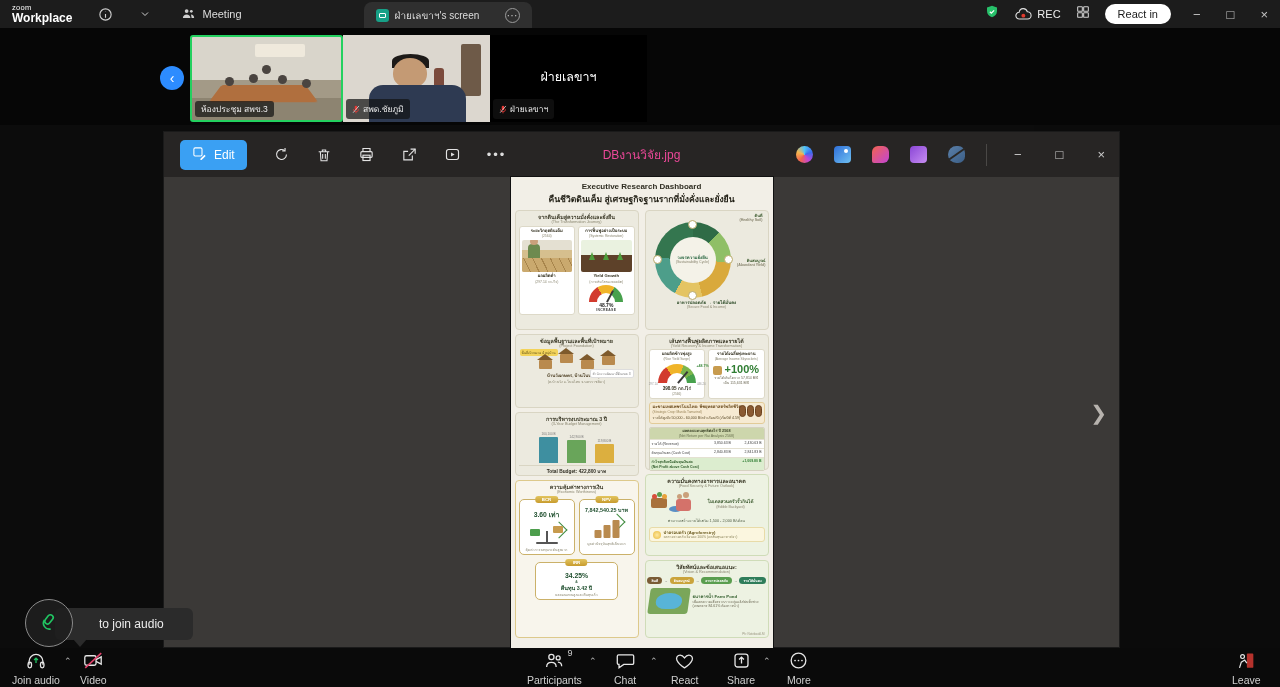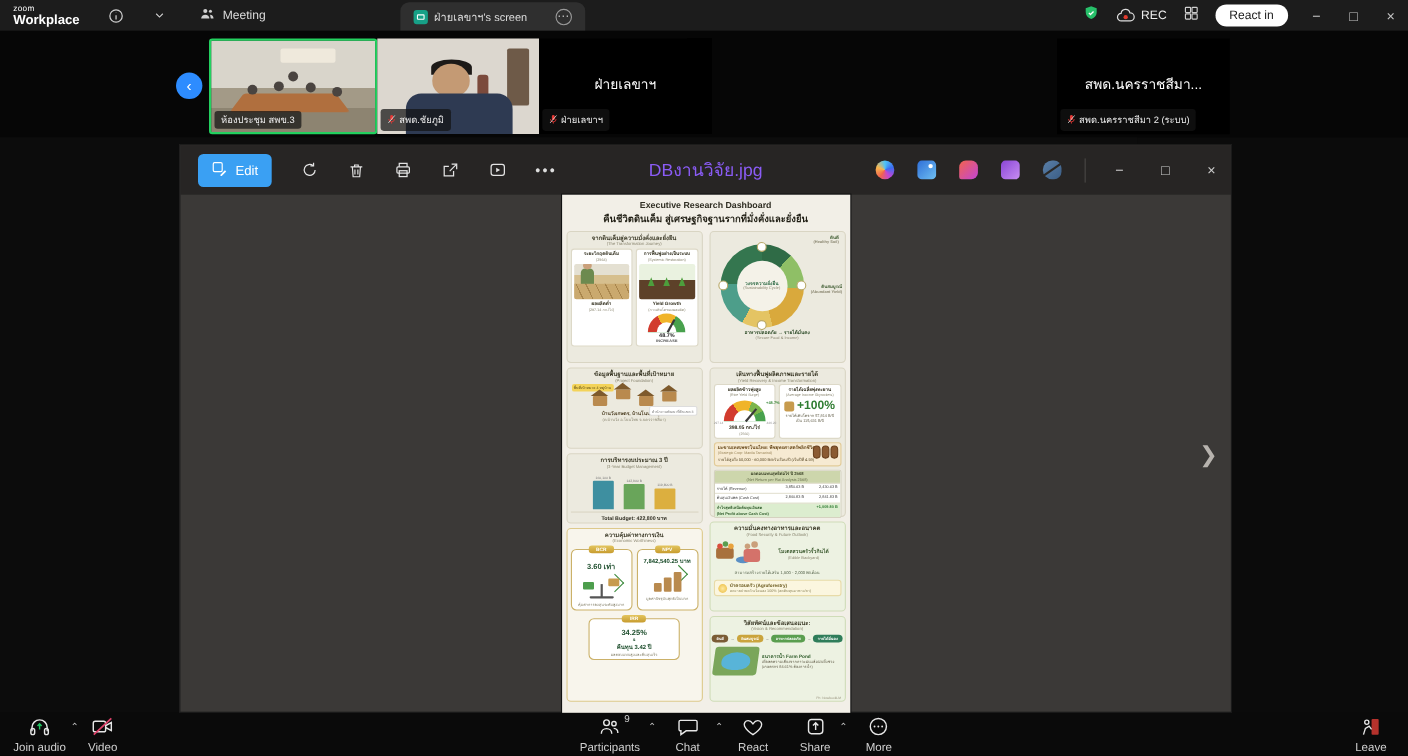--- a/index.html
+++ b/index.html
@@ -48,21 +48,21 @@
   .t5{left:804px;width:157px;}
   .t6{left:961px;width:157px;}
 
   
   .stage{position:absolute;left:0;top:125px;width:1034px;height:523px;background:#0c0c0c;}
   .viewer{position:absolute;left:163px;top:6px;width:957px;height:517px;background:#3b3937;border:1px solid #1a1a1a;}
   .vbar{position:relative;height:45px;background:#272524;display:flex;align-items:center;padding:0 10px;color:#e3e3e3;}
   .edit-btn{display:flex;align-items:center;gap:7px;background:#3aa0f3;color:#fff;border:none;border-radius:5px;font-size:12px;padding:6px 12px;margin-left:6px;}
   .vico{background:none;border:none;color:#e3e3e3;padding:0;margin-left:26px;display:flex;align-items:center;}
   .vdots{font-size:13px;letter-spacing:2px;color:#ddd;}
-  .vtitle{position:absolute;left:0;right:0;text-align:center;font-size:16px;color:#8b5cf6;pointer-events:none;}
+  .vtitle{position:absolute;left:0;right:0;text-align:center;font-size:12px;color:#ec4899;pointer-events:none;}
   .vright{margin-left:auto;display:flex;align-items:center;gap:21px;}
   .appico{width:17px;height:17px;border-radius:4px;display:block;}
   .ai-copilot{border-radius:50%;background:conic-gradient(#4ec3f7,#3b6df0,#c245d6,#f2634e,#f7b64e,#4ec3f7);}
   .ai-photos{background:linear-gradient(135deg,#2f6fd8,#6fc0f2);position:relative;}
   .ai-photos::after{content:"";position:absolute;right:3px;top:3px;width:4px;height:4px;border-radius:50%;background:#fff;}
   .ai-designer{background:linear-gradient(135deg,#f2634e,#c245d6);border-radius:6px 6px 6px 2px;}
   .ai-gallery{background:linear-gradient(135deg,#8a46d6,#c78df2);}
   .ai-onedrive{border-radius:50% 40% 40% 50%;background:linear-gradient(135deg,#5a7fa8,#3b5e86);position:relative;}
   .ai-onedrive::after{content:"";position:absolute;left:-1px;top:7px;width:20px;height:2px;background:#2a2826;transform:rotate(-35deg);}
   .vdiv{width:1px;height:22px;background:#4a4846;}
@@ -321,33 +321,20 @@
               <path d="M2 6.5a4 4 0 0 0 8 0M6 10.5V13" stroke="#e53935" stroke-width="1.2" fill="none"></path>
               <line x1="1.5" y1="12" x2="10.5" y2="1.5" stroke="#fff" stroke-width="1"></line>
             </svg>
         </span>
         <span class="pl">ฝ่ายเลขาฯ</span>
       </div>
     </div>
 
 
 
-    <div class="tile tdark t6">
-      <div class="center-name">สพด.นครราชสีมา...</div>
-      <div class="pill">
-        <span>
-          <svg width="8" height="9" viewBox="0 0 12 14">
-              <rect x="4" y="1" width="4" height="7" rx="2" fill="#e53935"></rect>
-              <path d="M2 6.5a4 4 0 0 0 8 0M6 10.5V13" stroke="#e53935" stroke-width="1.2" fill="none"></path>
-              <line x1="1.5" y1="12" x2="10.5" y2="1.5" stroke="#fff" stroke-width="1"></line>
-            </svg>
-        </span>
-        <span class="pl">สพด.นครราชสีมา 2 (ระบบ)</span>
-      </div>
-    </div>
   </div>
 
   <div class="stage">
     <div class="viewer">
       <div class="vbar">
         <button class="edit-btn">
           <span>
             <svg width="15" height="15" viewBox="0 0 24 24" fill="none" stroke="#fff" stroke-width="1.7">
                 <rect x="3" y="3" width="13" height="13" rx="2"></rect>
                 <path d="M13.5 20.5l6.5-6.5 1.8 1.8-6.5 6.5h-1.8z" fill="#fff" stroke="none"></path>
@@ -645,20 +632,29 @@
                 <div class="credit">Ph: NotebookLM</div>
               </div>
             </div>
           </div>
         </div>
         <button class="nav-next">❯</button>
       </div>
     </div>
   </div>
 
+  <div class="audio-tip">
+    <div class="tip-circle">
+      <svg width="22" height="22" viewBox="0 0 24 24" fill="none" stroke="#21c462" stroke-width="1.8">
+          <rect x="9" y="2.5" width="6" height="11" rx="3" transform="rotate(38 12 8)"></rect>
+          <path d="M6 12.5a6.5 6.5 0 0 0 11.5 3.5" transform="rotate(38 12 12)"></path>
+        </svg>
+    </div>
+    <span>to join audio</span>
+  </div>
 
   <div class="controls">
     <button class="ctl" style="left:12px;">
       <span>
         <svg width="22" height="19" viewBox="0 0 24 22" fill="none" stroke="#e6e6e6" stroke-width="1.5">
             <path d="M4 16v-4a8 8 0 0 1 16 0v4"></path>
             <rect x="2.8" y="13" width="4" height="6.5" rx="2"></rect>
             <rect x="17.2" y="13" width="4" height="6.5" rx="2"></rect>
             <path d="M12 14V8.5M9.8 10.5L12 8.2l2.2 2.3" stroke="#21c462"></path>
           </svg>

